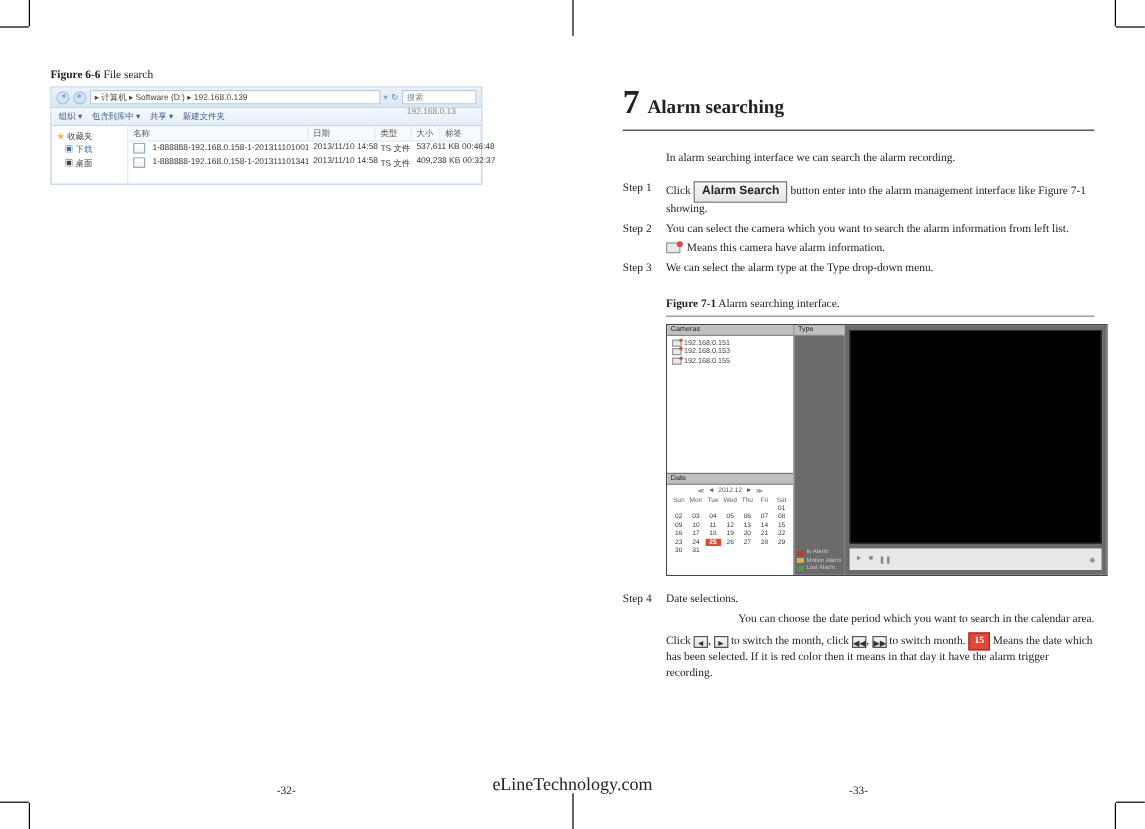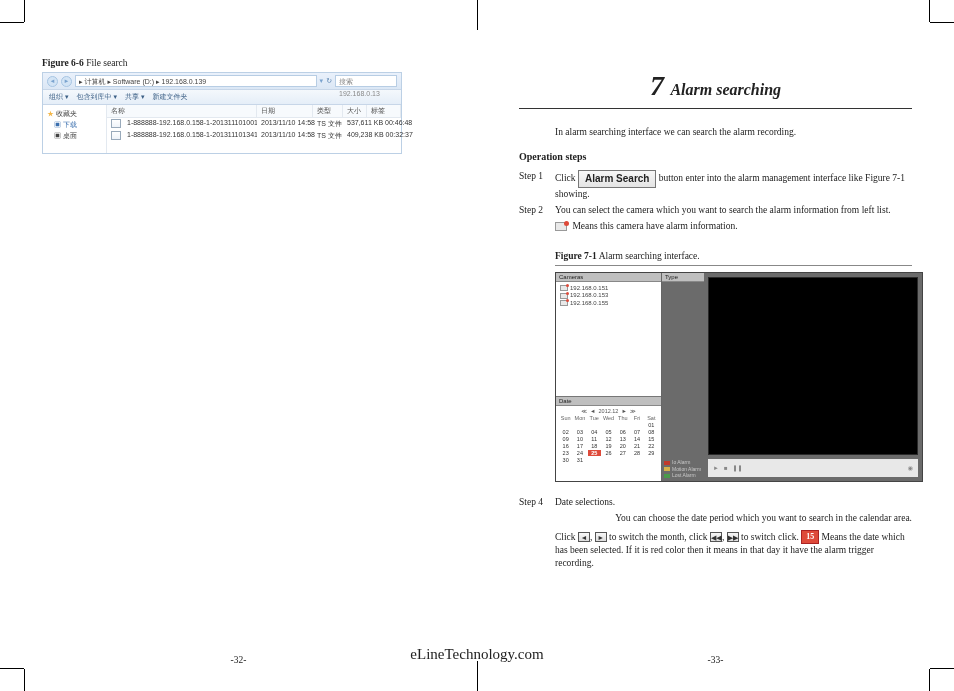--- a/index.html
+++ b/index.html
@@ -85,24 +85,23 @@
   .fs-row {display:flex;padding:1px 0;color:#333;}
   .fs-row span{padding:0 4px;white-space:nowrap;}
   .fs-col-name{width:150px;overflow:hidden;}
   .fs-col-date{width:56px;}
   .fs-col-type{width:30px;}
   .fs-col-size{width:58px;}
   .fs-fileico{display:inline-block;width:8px;height:9px;border:1px solid #9ab;margin-right:2px;vertical-align:middle;background:linear-gradient(#fff,#eef3f9);}
 
   
   .chapter-head {
-    text-align: center;
+    text-align: left;
     margin: 30px 0 6px 0;
     font-family: "Times New Roman", serif;
-    font-style: italic;
   }
   .chapter-num{font-size:28px;font-weight:bold;vertical-align:baseline;margin-right:4px;}
   .chapter-title{font-size:16px;font-weight:bold;}
   .hr-strong{border:none;border-top:1px solid #333;margin:2px 0 18px 0;}
   .hr-thin{border:none;border-top:1px solid #888;margin:4px 0 6px 0;}
   .p-intro{margin:0 0 14px 36px;font-size:9.5px;}
   .op-heading{font-weight:bold;font-size:10px;margin:0 0 8px 0;}
   .step-row{display:flex;margin:4px 0;font-size:9.5px;line-height:1.35;}
   .step-label{width:36px;font-weight:normal;flex-shrink:0;}
   .step-body{flex:1;}
@@ -218,21 +217,20 @@
 
   <div class="page">
     <div class="chapter-head">
       <span class="chapter-num">7</span>
       <span class="chapter-title">Alarm searching</span>
     </div>
     <hr class="hr-strong">
 
     <p class="p-intro">In alarm searching interface we can search the alarm recording.</p>
 
-    <p class="op-heading">Operation steps</p>
 
     <div class="step-row">
       <div class="step-label">Step 1</div>
       <div class="step-body">
         <span>Click </span>
         <span class="btn-alarm">Alarm Search</span>
         <span> button enter into the alarm management interface like Figure 7-1 showing.</span>
       </div>
     </div>
 
@@ -240,20 +238,24 @@
       <div class="step-label">Step 2</div>
       <div class="step-body">
         <span>You can select the camera which you want to search the alarm information from left list.</span>
         <div style="margin-top:3px;font-family:Liberation Serif, serif;">
           <span class="icon-cam"></span>
           <span>Means this camera have alarm information.</span>
         </div>
       </div>
     </div>
 
+    <div class="step-row">
+      <div class="step-label">Step 3</div>
+      <div class="step-body">We can select the alarm type at the Type drop-down menu.</div>
+    </div>
 
     <div style="margin-left:36px;margin-top:6px;">
       <p class="fig-caption">
         <b>Figure 7-1</b> <span>Alarm searching interface.</span>
       </p>
       <hr class="hr-thin">
 
       <div class="ai-wrap">
         <div class="ai-left">
           <div class="ai-camlist">
@@ -363,21 +365,21 @@
       <div class="step-body">
         <div>Date selections.</div>
         <div style="margin-top:3px;text-align:right;">You can choose the date period which you want to search in the calendar area.</div>
         <div style="margin-top:5px;">
           <span>Click </span>
           <span class="nav-icon">◄</span>,
           <span class="nav-icon">►</span>
           <span> to switch the month, click </span>
           <span class="nav-icon">◀◀</span>,
           <span class="nav-icon">▶▶</span>
-          <span> to switch click. </span>
+          <span> to switch month. </span>
           <span class="red-date">15</span>
           <span> Means the date which has been selected. If it is red color then it means in that day it have the alarm trigger recording.</span>
         </div>
       </div>
     </div>
 
 
     <div class="page-num right">-33-</div>
   </div>
 

